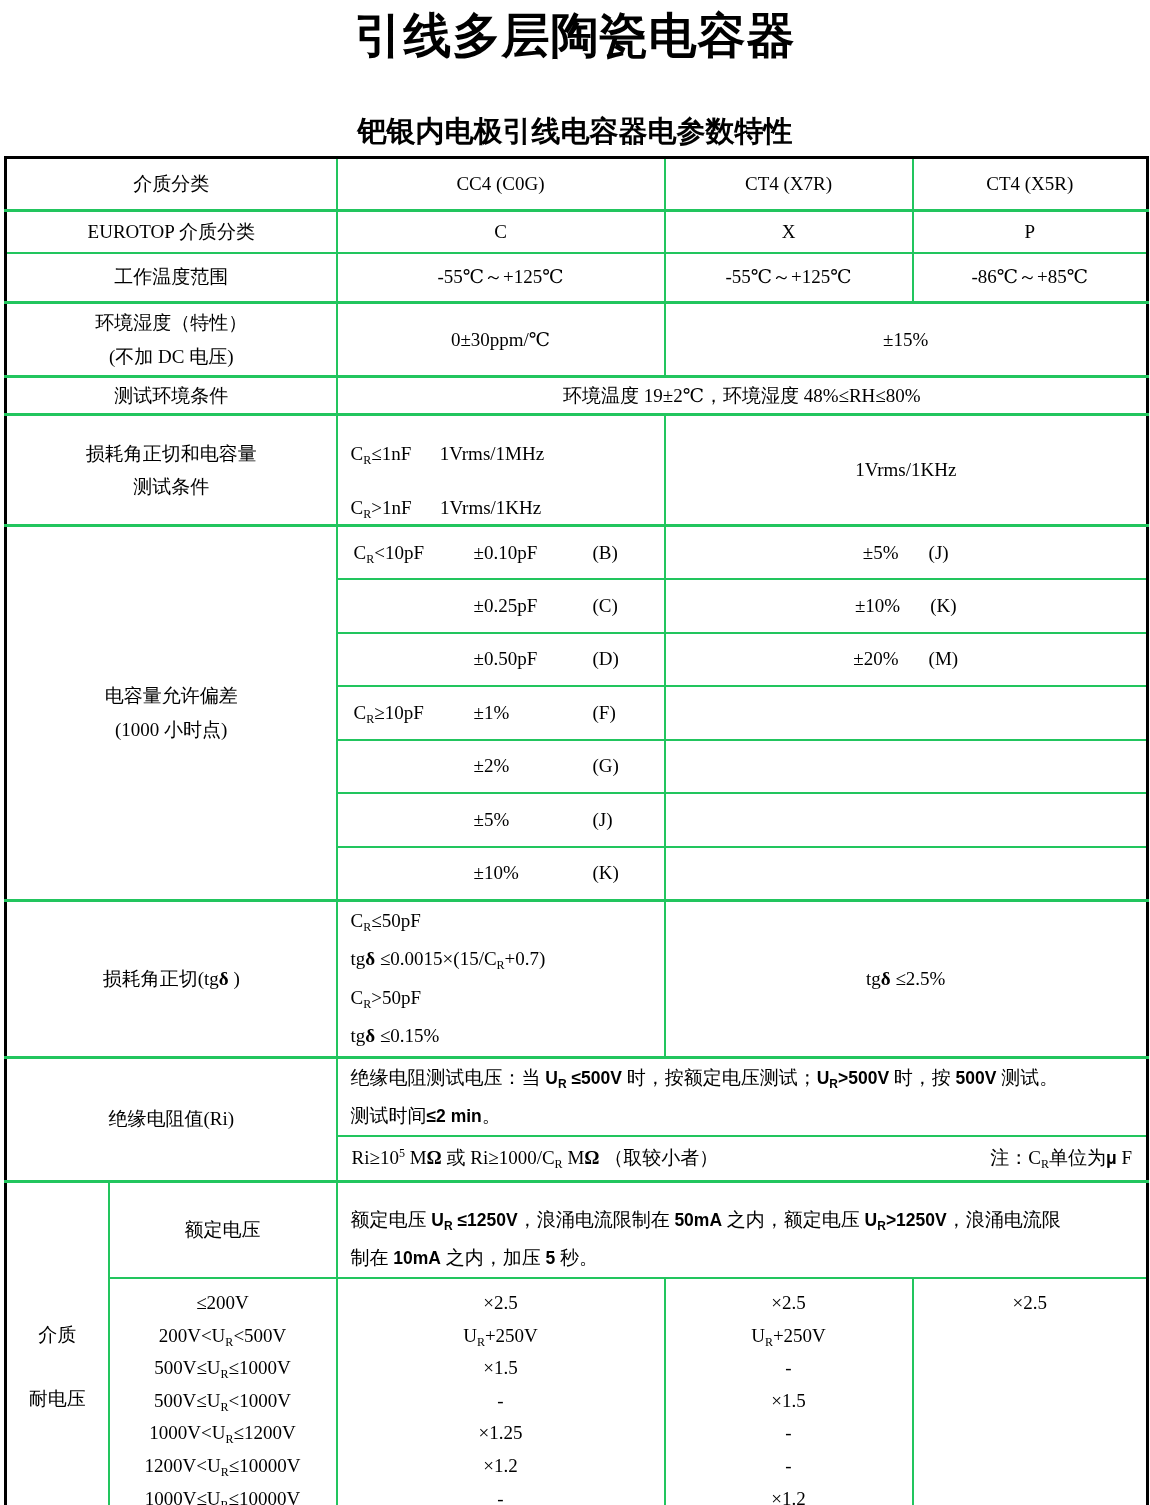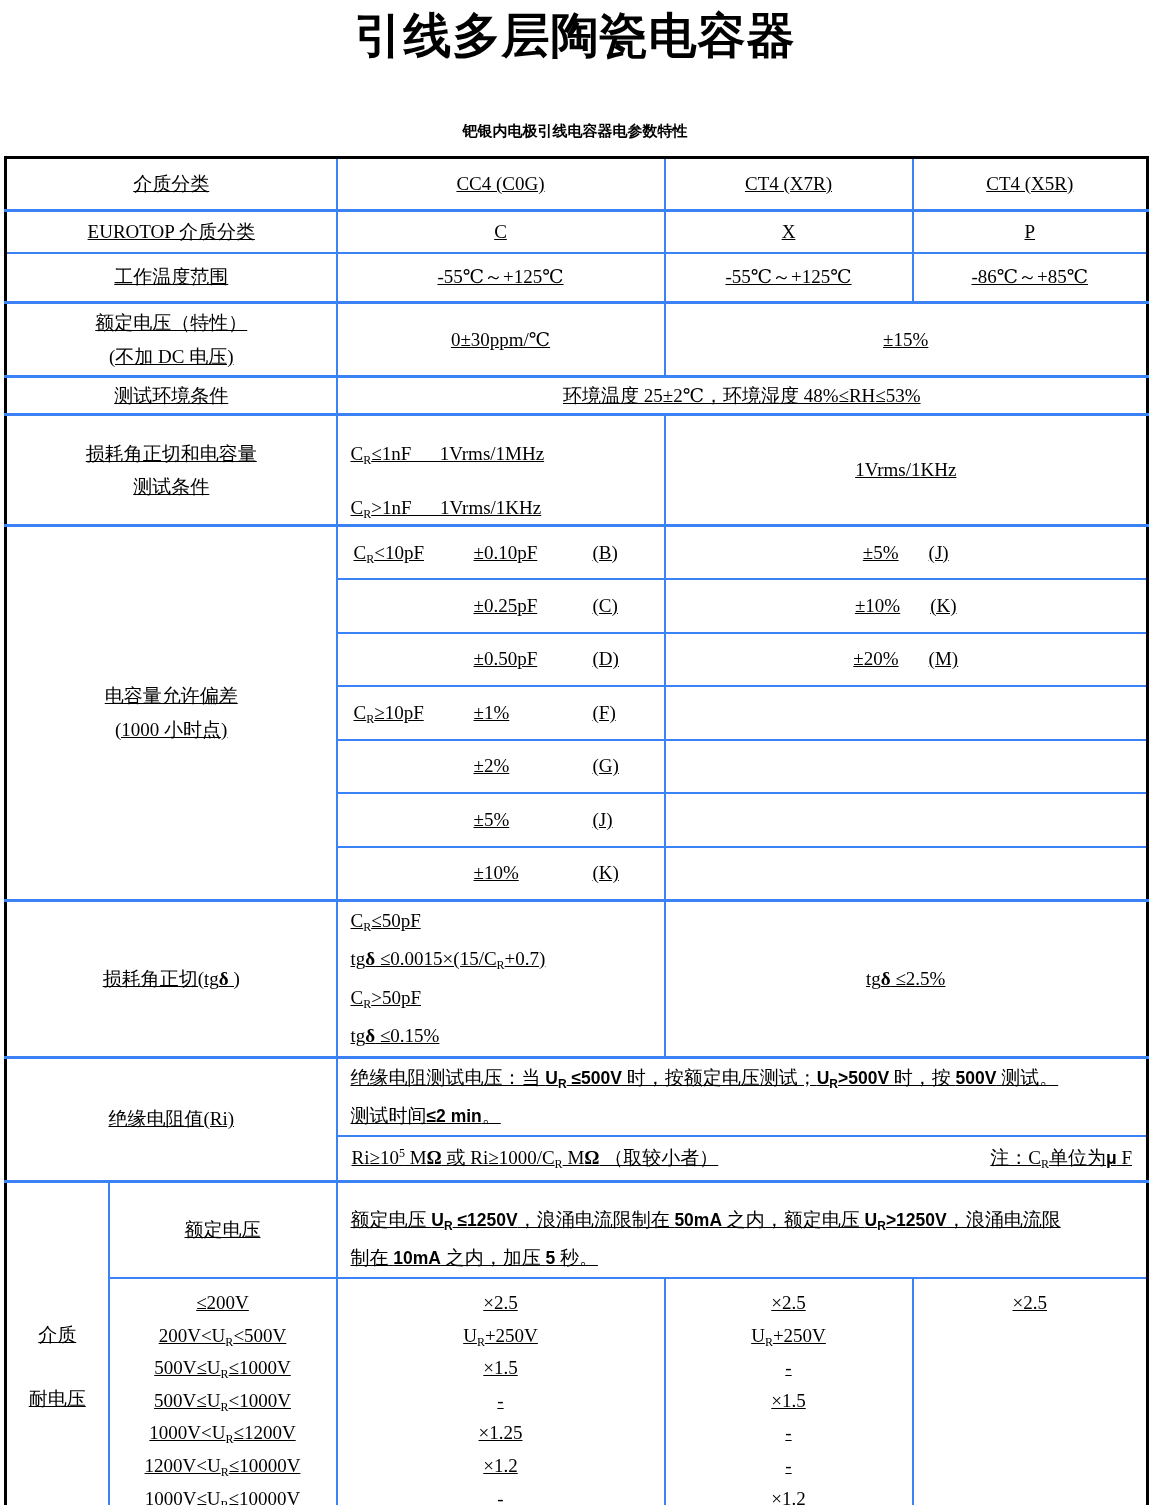--- a/index.html
+++ b/index.html
@@ -1,26 +1,26 @@
 <!DOCTYPE html>
 <html><head>
 <meta charset="utf-8">
 <style>
   html,body{margin:0;padding:0;background:#fff;}
   body{width:1150px;height:1505px;overflow:hidden;color:#000;
        font-family:"Liberation Serif","DejaVu Serif",serif;}
   .title{text-align:center;font-family:"Liberation Sans","DejaVu Sans",sans-serif;
          font-weight:900;font-size:48px;line-height:56px;margin:8px 0 0 0;letter-spacing:1px;}
-  .subtitle{text-align:center;font-family:Liberation Serif, serif;
-         font-weight:700;font-size:15px;line-height:27px;margin:54px 0 0 0;}
+  .subtitle{text-align:center;font-family:Liberation Sans, sans-serif;
+         font-weight:700;font-size:29px;line-height:27px;margin:54px 0 0 0;}
   table{border-collapse:collapse;table-layout:fixed;width:1142px;margin:11px 0 0 4px;
         border:3px solid #000;border-bottom-width:5px;}
   col.c1a{width:103px}col.c1b{width:228px}col.c2{width:328px}col.c3{width:248px}col.c4{width:235px}
-  td{border:2px solid #3b82f6;text-align:center;vertical-align:middle;
-     font-size:19px;padding:0;overflow:hidden;text-decoration:underline;}
+  td{border:2px solid #22c55e;text-align:center;vertical-align:middle;
+     font-size:19px;padding:0;overflow:hidden;}
   tr.tb td{border-top-width:3px;}
   
   .hr1{height:53px}.hr2{height:42px}.hr3{height:50px}.hr4{height:74px}.hr5{height:38px}
   .hr6{height:74px}.htol{height:53.5px}.hr14{height:155px}.hr15a{height:74px}
   .hr15b{height:46px}.hr16{height:74px}.hr17{height:276px}
   .tl{text-align:left;padding-left:13px;}
   .prelines{white-space:pre-line;}
   .pre{white-space:pre;margin-top:21px;}
   .lh33{line-height:33px}
   .lh34{line-height:34px}
@@ -72,29 +72,29 @@
     </tr>
 
     <tr class="hr3">
       <td colspan="2">工作温度范围</td>
       <td>-55℃～+125℃</td>
       <td>-55℃～+125℃</td>
       <td>-86℃～+85℃</td>
     </tr>
 
     <tr class="hr4 tb">
-      <td colspan="2" class="prelines lh34">额定电压（特性）
+      <td colspan="2" class="prelines lh34">环境湿度（特性）
 (不加 DC 电压)</td>
       <td>0±30ppm/℃</td>
       <td colspan="2">±15%</td>
     </tr>
 
     <tr class="hr5 tb">
       <td colspan="2">测试环境条件</td>
-      <td colspan="3">环境温度 25±2℃，环境湿度 48%≤RH≤53%</td>
+      <td colspan="3">环境温度 19±2℃，环境湿度 48%≤RH≤80%</td>
     </tr>
 
     <tr class="hr6 tb">
       <td colspan="2" class="prelines lh33">损耗角正切和电容量
 测试条件</td>
       <td class="tl lh33">
         <div class="pre">C<sub>R</sub>≤1nF      1Vrms/1MHz</div>
         <div class="pre">C<sub>R</sub>&gt;1nF      1Vrms/1KHz</div>
       </td>
       <td colspan="2">1Vrms/1KHz</td>

